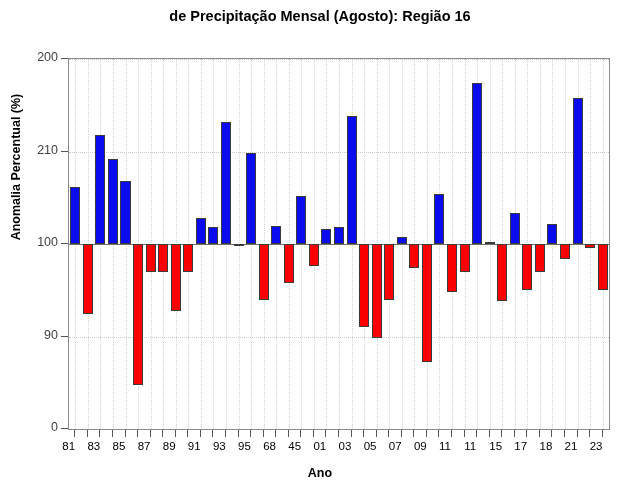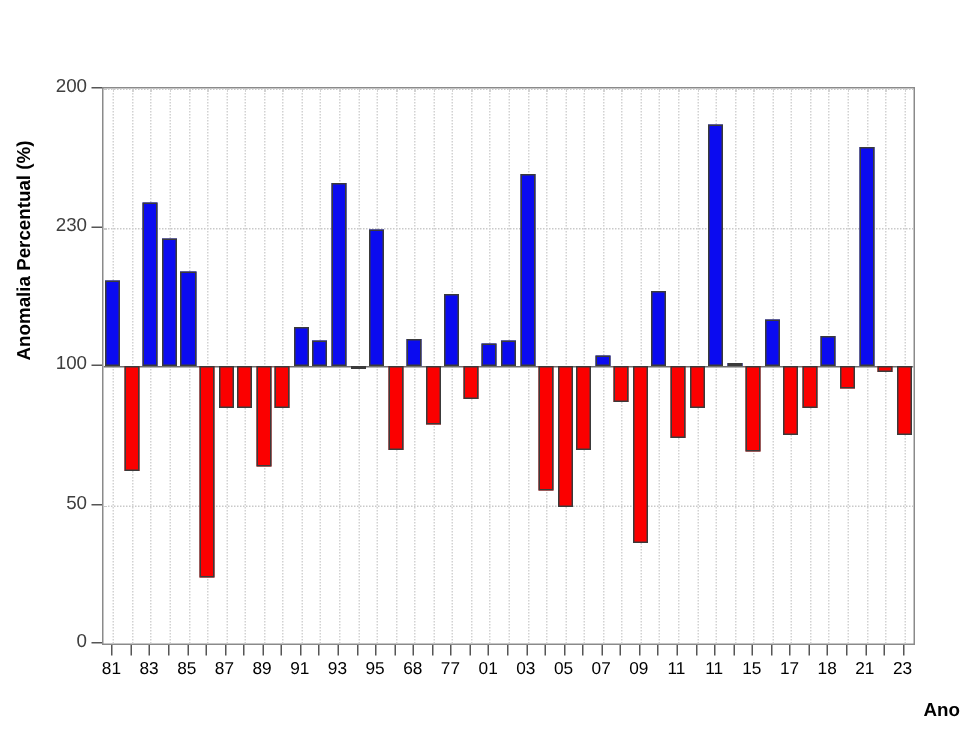--- a/index.html
+++ b/index.html
@@ -51,37 +51,38 @@
   .ylabel{
     position:absolute;
     left:-84px;top:160px;width:200px;
     text-align:center;
     font-size:12.5px;font-weight:bold;
     transform:rotate(-90deg);
     transform-origin:center center;
   }
   .xtick-mark{position:absolute;top:430px;width:0;height:7px;border-left:1px solid #555;}
   .xtick-label{position:absolute;top:440px;width:24px;margin-left:-12px;
-               text-align:center;font-size:11.5px;color:#000;}
+               text-align:left;font-size:11.5px;color:#000;}
   .xlabel{
     position:absolute;left:0;top:466px;width:640px;
-    text-align:right;font-size:12.5px;font-weight:bold;
+    text-align:center;font-size:12.5px;font-weight:bold;
   }
   .source-note{
     position:absolute;right:6px;top:10px;
     font-size:11.5px;color:#4b4b4b;
     white-space:nowrap;
   }
 </style>
 </head>
 <body>
 
 <div id="chart-root">
 
   <div class="title-block">
+    <span class="title-line">de Precipitação Mensal (Agosto): Região 16</span>
   </div>
 
   <div id="y-axis">
     <div class="ylabel">Anomalia Percentual (%)</div>
   </div>
 
   <div id="plot-area">
       <div class="hgrid" style="top: 370px;"></div>
       <div class="hgrid" style="top: 277.5px;"></div>
       <div class="hgrid" style="top: 92.5px;"></div>
@@ -174,25 +175,25 @@
       <div class="bar neg" title="22: 98%" style="left: 516.14px; top: 185px; width: 10.0465px; height: 3.7px;"></div>
       <div class="bar neg" title="23: 75%" style="left: 528.698px; top: 185px; width: 10.0465px; height: 46.25px;"></div>
     </div>
 
   <div id="x-axis"></div>
   <div class="xlabel">Ano</div>
 
 <div class="ytick-mark" style="top: 428px;"></div>
     <div class="ytick-label" style="top: 420px; left: 16px; width: 42px;">0</div>
     <div class="ytick-mark" style="top: 335.5px;"></div>
-    <div class="ytick-label" style="top: 327.5px; left: 16px; width: 42px;">50</div>
+    <div class="ytick-label" style="top: 327.5px; left: 16px; width: 42px;">90</div>
     <div class="ytick-mark" style="top: 243px;"></div>
     <div class="ytick-label" style="top: 235px; left: 16px; width: 42px;">100</div>
     <div class="ytick-mark" style="top: 150.5px;"></div>
-    <div class="ytick-label" style="top: 142.5px; left: 16px; width: 42px;">230</div>
+    <div class="ytick-label" style="top: 142.5px; left: 16px; width: 42px;">210</div>
     <div class="ytick-mark" style="top: 58px;"></div>
     <div class="ytick-label" style="top: 50px; left: 16px; width: 42px;">200</div>
     <div class="xtick-mark" style="left: 74.2791px;"></div>
     <div class="xtick-label" style="left: 74.2791px;">81</div>
     <div class="xtick-mark" style="left: 86.8372px;"></div>
     <div class="xtick-mark" style="left: 99.3953px;"></div>
     <div class="xtick-label" style="left: 99.3953px;">83</div>
     <div class="xtick-mark" style="left: 111.953px;"></div>
     <div class="xtick-mark" style="left: 124.512px;"></div>
     <div class="xtick-label" style="left: 124.512px;">85</div>
@@ -209,21 +210,21 @@
     <div class="xtick-mark" style="left: 224.977px;"></div>
     <div class="xtick-label" style="left: 224.977px;">93</div>
     <div class="xtick-mark" style="left: 237.535px;"></div>
     <div class="xtick-mark" style="left: 250.093px;"></div>
     <div class="xtick-label" style="left: 250.093px;">95</div>
     <div class="xtick-mark" style="left: 262.651px;"></div>
     <div class="xtick-mark" style="left: 275.209px;"></div>
     <div class="xtick-label" style="left: 275.209px;">68</div>
     <div class="xtick-mark" style="left: 287.767px;"></div>
     <div class="xtick-mark" style="left: 300.326px;"></div>
-    <div class="xtick-label" style="left: 300.326px;">77</div>
+    <div class="xtick-label" style="left: 300.326px;">45</div>
     <div class="xtick-mark" style="left: 312.884px;"></div>
     <div class="xtick-mark" style="left: 325.442px;"></div>
     <div class="xtick-label" style="left: 325.442px;">01</div>
     <div class="xtick-mark" style="left: 338px;"></div>
     <div class="xtick-mark" style="left: 350.558px;"></div>
     <div class="xtick-label" style="left: 350.558px;">03</div>
     <div class="xtick-mark" style="left: 363.116px;"></div>
     <div class="xtick-mark" style="left: 375.674px;"></div>
     <div class="xtick-label" style="left: 375.674px;">05</div>
     <div class="xtick-mark" style="left: 388.233px;"></div>

